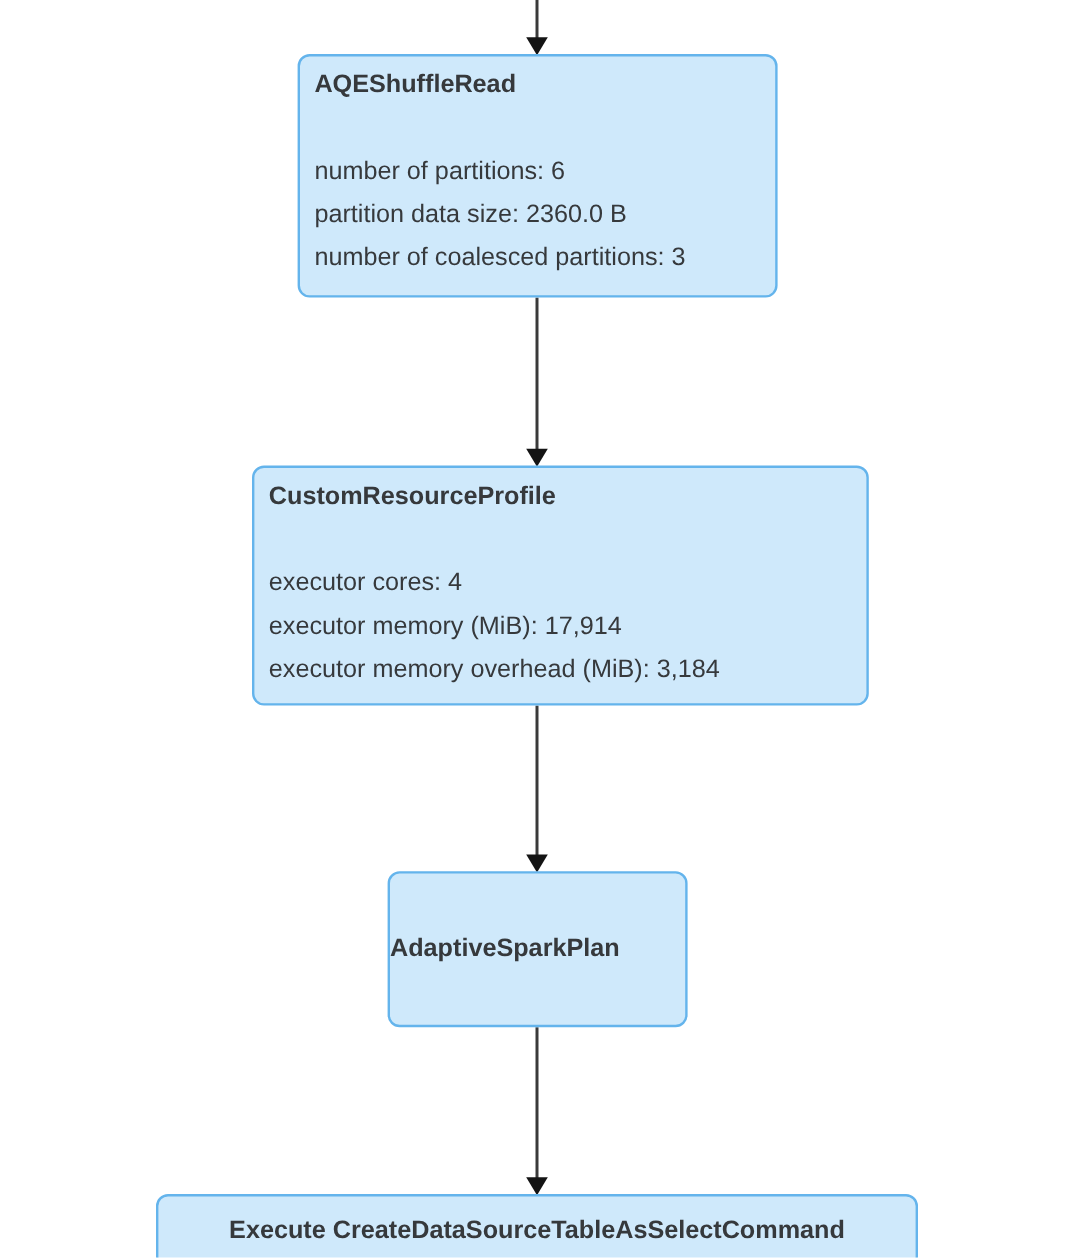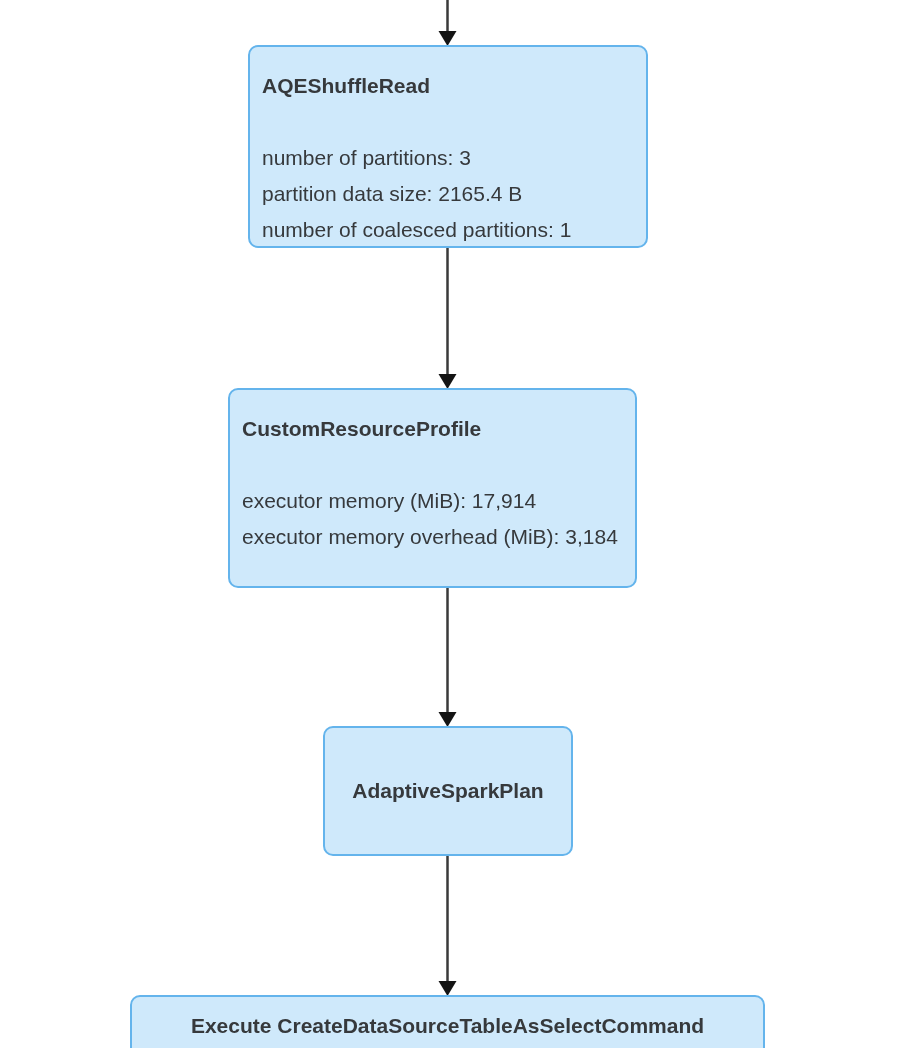--- a/index.html
+++ b/index.html
@@ -30,30 +30,30 @@
   }
   .node {
     position: absolute;
     box-sizing: border-box;
     background: var(--node-fill, #cfe9fb);
     border: 2px solid var(--node-border, #64b4ec);
     border-radius: 10px;
     color: var(--node-text, #36393c);
     font-size: 21px;
     line-height: 36px;
-    padding: 21px 12px;
+    padding: 6px 12px;
   }
   .node-title { font-weight: 700; white-space: nowrap; }
   .spacer { height: 36px; }
   .node-line { white-space: nowrap; }
   #node-aqe  { left: 248px; top: 45px;  width: 400px; height: 203px; }
-  #node-crp  { left: 228px; top: 388px; width: 409px; height: 200px; }
+  #node-crp  { left: 210px; top: 388px; width: 514px; height: 200px; }
   #node-asp  {
     left: 323px; top: 726px; width: 250px; height: 130px;
-    display: flex; align-items: center; justify-content: center;
+    display: flex; align-items: center; 
     padding: 0; text-align: center;
   }
   #node-exec {
     left: 130px; top: 995px; width: 635px; height: 120px;
     display: flex; align-items: flex-start; justify-content: center;
     padding: 11px 12px; text-align: center;
   }
 </style>
 </head>
 <body>
@@ -75,28 +75,29 @@
     </g>
     <g>
       <line x1="447.5" y1="856" x2="447.5" y2="982"></line>
       <polygon points="438.5,981 456.5,981 447.5,996"></polygon>
     </g>
   </svg>
 
   <div class="node" id="node-aqe">
     <div class="node-title">AQEShuffleRead</div>
     <div class="spacer"></div>
-    <div class="node-line">number of partitions: 3</div>
-    <div class="node-line">partition data size: 2165.4 B</div>
-    <div class="node-line">number of coalesced partitions: 1</div>
+    <div class="node-line">number of partitions: 6</div>
+    <div class="node-line">partition data size: 2360.0 B</div>
+    <div class="node-line">number of coalesced partitions: 3</div>
   </div>
 
   <div class="node" id="node-crp">
     <div class="node-title">CustomResourceProfile</div>
     <div class="spacer"></div>
+    <div class="node-line">executor cores: 4</div>
     <div class="node-line">executor memory (MiB): 17,914</div>
     <div class="node-line">executor memory overhead (MiB): 3,184</div>
   </div>
 
   <div class="node" id="node-asp">
     <div class="node-title">AdaptiveSparkPlan</div>
   </div>
 
   <div class="node" id="node-exec">
     <div class="node-title">Execute CreateDataSourceTableAsSelectCommand</div>

